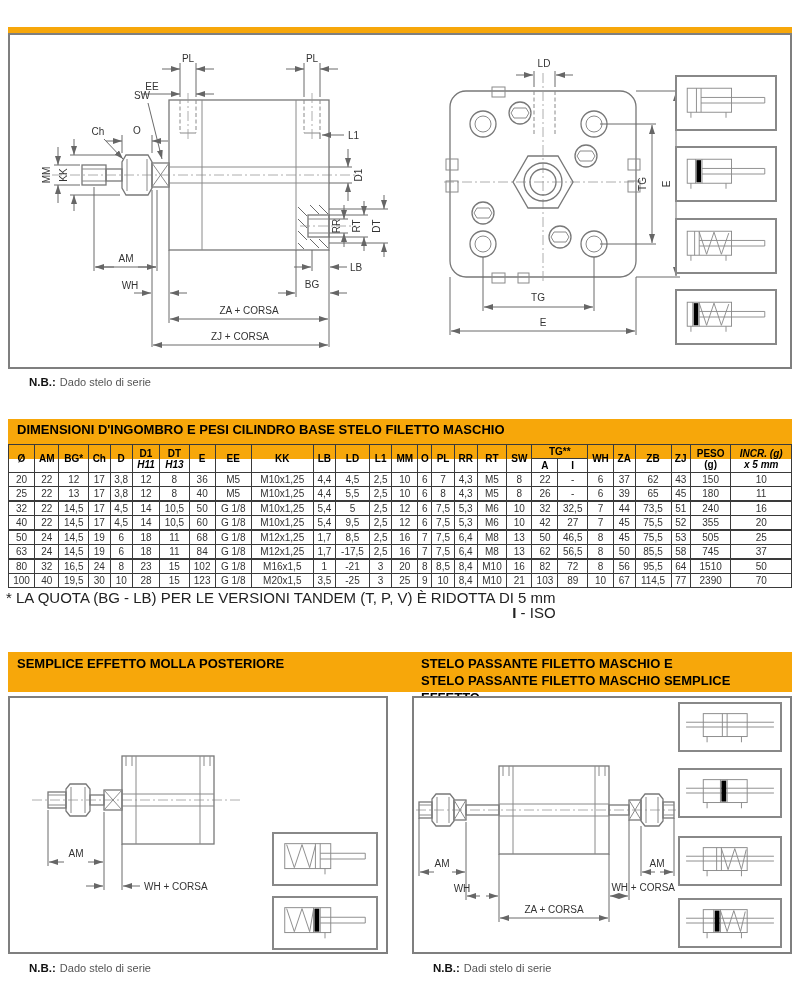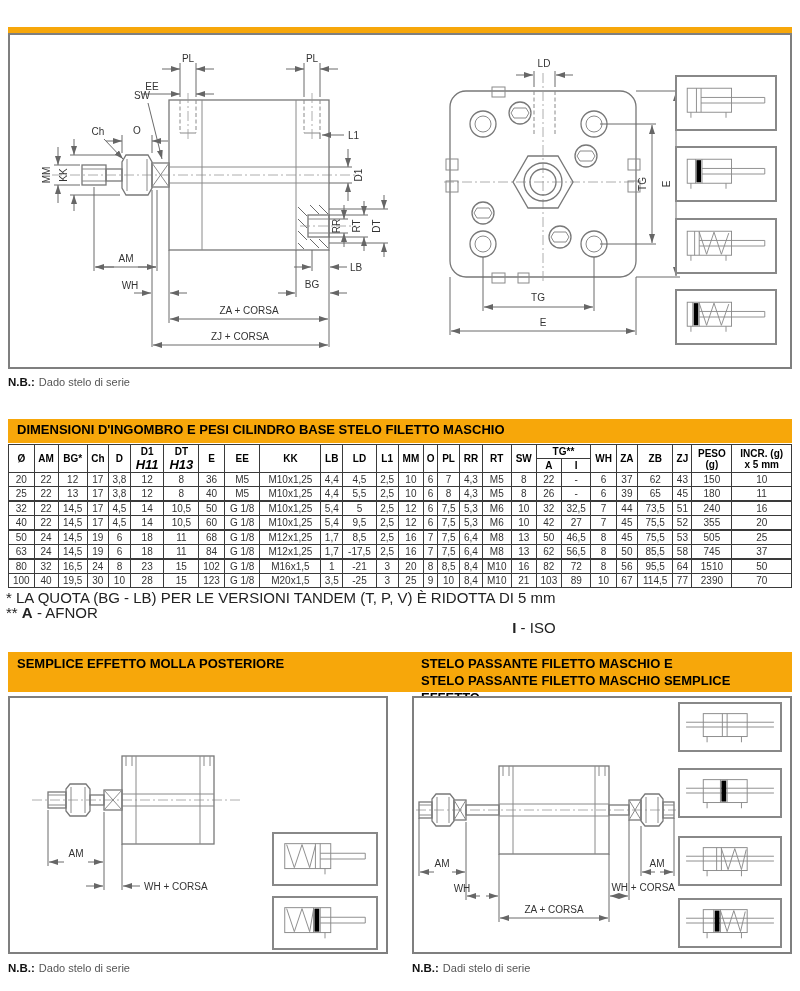--- a/index.html
+++ b/index.html
@@ -1,26 +1,26 @@
 <!DOCTYPE html>
 <html><head>
 <meta charset="utf-8">
 <style>
   html,body{margin:0;padding:0;}
   body{width:800px;height:991px;background:#fff;font-family:"Liberation Sans",sans-serif;color:#111;position:relative;}
   .page{position:absolute;inset:0;}
   .bar{position:absolute;background:#F7A70A;color:#000;font-weight:bold;font-size:13px;line-height:16px;padding:3px 9px;box-sizing:border-box;}
   .frame{position:absolute;border:2px solid #7f7f7f;background:#fff;box-sizing:border-box;}
   .note{position:absolute;font-size:11px;color:#555;}
-  .note b{color:#111;font-size:11.5px;margin-right:4px;}
+  .note b{color:#111;font-size:11.5px;margin-right:4px;margin-left:21px;}
   table.dim{position:absolute;left:8px;top:444px;width:784px;border-collapse:collapse;font-size:10px;}
   .dim th,.dim td{border:1px solid #3a3a3a;text-align:center;padding:0 1px;color:#333;height:13px;white-space:nowrap;}
   .dim thead th{font-weight:bold;color:#000;}
-  .dim .sub{font-style:italic;font-size:13px;}
-  .dim .ital{}
+  .dim .sub{font-style:italic;font-size:10px;}
+  .dim .ital{font-style:italic;}
   .dim tbody tr:nth-child(2n+1):not(:first-child) td{border-top-width:2px;}
   .fnotes{position:absolute;left:6px;top:590px;font-size:15px;color:#222;line-height:15px;}
   .fnotes .ind{padding-left:22px;text-align:right;}
   .sym-box{position:absolute;border:2px solid #888;background:#fff;box-sizing:border-box;}
   .bar2{line-height:17px;}
   svg{display:block;position:absolute;}
   svg .o{stroke:#787878;stroke-width:1.3;fill:none;}
   svg .i{stroke:#8a8a8a;stroke-width:1;fill:none;}
   svg .d{stroke:#6b6b6b;stroke-width:1;fill:none;}
   svg .cl{stroke:#9a9a9a;stroke-width:.8;fill:none;stroke-dasharray:10 3 2 3;}
@@ -335,21 +335,21 @@
         <line class="i" x1="12" y1="36" x2="12" y2="42"></line>
           <line class="i" x1="50" y1="36" x2="50" y2="42"></line>
       </svg>
     </div>
   </div>
 
   <div class="note" style="left:8px;top:376px;">
     <b>N.B.:</b><span>Dado stelo di serie</span>
   </div>
 
-  <div class="bar" style="left:8px;top:419px;width:784px;height:24px;">
+  <div class="bar" style="left:8px;top:419px;width:784px;height:40px;">
     <span>DIMENSIONI D'INGOMBRO E PESI CILINDRO BASE STELO FILETTO MASCHIO</span>
   </div>
 
   <table class="dim">
     <thead>
       <tr>
         <th rowspan="2">Ø</th>
         <th rowspan="2">AM</th>
         <th rowspan="2">BG*</th>
         <th rowspan="2">Ch</th>
@@ -624,21 +624,20 @@
           <td>114,5</td>
           <td>77</td>
           <td>2390</td>
           <td>70</td>
         </tr>
       </tbody>
   </table>
 
   <div class="fnotes">
     <div><span>* LA QUOTA (BG - LB) PER LE VERSIONI TANDEM (T, P, V) È RIDOTTA DI 5 mm</span></div>
-    <div><span>**</span> <b>A</b> <span>- AFNOR</span></div>
     <div class="ind"><b>I</b> <span>- ISO</span></div>
   </div>
 
   <div class="bar bar2" style="left:8px;top:652px;width:454px;height:40px;">
     <div>SEMPLICE EFFETTO MOLLA POSTERIORE</div>
   </div>
   <div class="frame" style="left:8px;top:696px;width:380px;height:258px;">
     <svg style="left:2px;top:20px;" width="262" height="205" viewBox="0 0 262 205">
       <defs>
           <marker id="a3" markerWidth="10" markerHeight="8" refX="9" refY="3" orient="auto-start-reverse">

